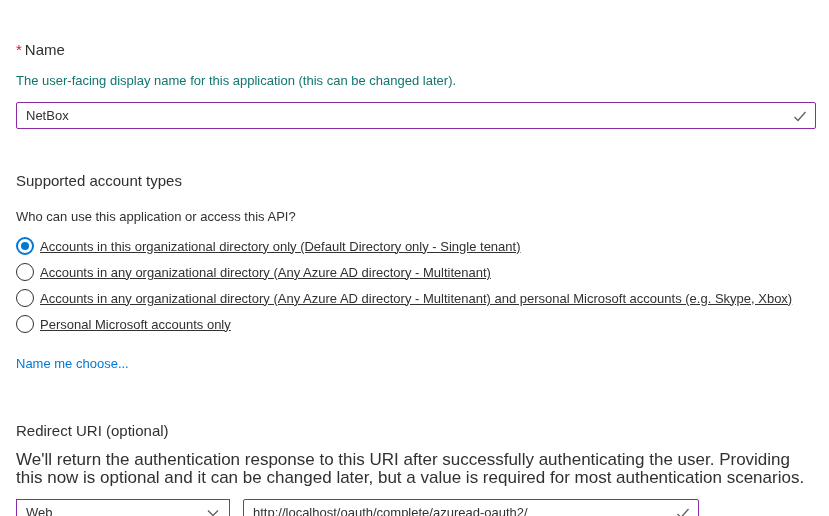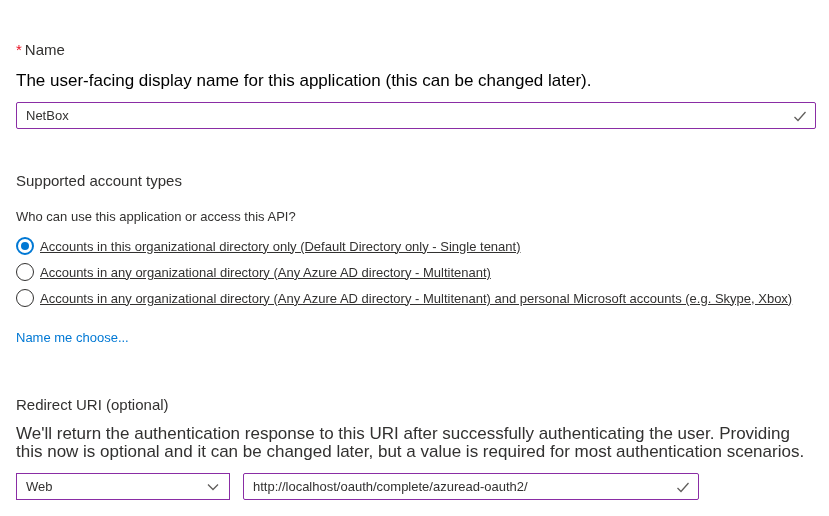--- a/index.html
+++ b/index.html
@@ -14,24 +14,24 @@
 
   .section-title {
     font-size: 15px;
     line-height: 21px;
     font-weight: 400;
     color: #323130;
   }
   .required-marker { color: #e81123; margin-right: 3px; }
 
   .field-desc {
-    font-size: 17px;
+    font-size: 13px;
     line-height: 17px;
     margin-top: 12px;
-    color: #000000;
+    color: #0f766e;
   }
 
   
   .input-wrap { position: relative; margin-top: 13px; }
   .text-input {
     width: 100%;
     height: 27px;
     border: 1.5px solid #8a2da5;
     border-radius: 2px;
     font-family: "Liberation Sans", "DejaVu Sans", sans-serif;
@@ -151,20 +151,24 @@
       <span class="radio-label">Accounts in this organizational directory only (Default Directory only - Single tenant)</span>
     </div>
     <div class="radio-row">
       <span class="radio-circle" data-selected="false"></span>
       <span class="radio-label">Accounts in any organizational directory (Any Azure AD directory - Multitenant)</span>
     </div>
     <div class="radio-row">
       <span class="radio-circle" data-selected="false"></span>
       <span class="radio-label">Accounts in any organizational directory (Any Azure AD directory - Multitenant) and personal Microsoft accounts (e.g. Skype, Xbox)</span>
     </div>
+    <div class="radio-row">
+      <span class="radio-circle" data-selected="false"></span>
+      <span class="radio-label">Personal Microsoft accounts only</span>
+    </div>
   </div>
 
   <a class="help-link">Name me choose...</a>
 
   
   <div class="section-title redirect-title">Redirect URI (optional)</div>
   <div class="redirect-desc">We'll return the authentication response to this URI after successfully authenticating the user. Providing this now is optional and it can be changed later, but a value is required for most authentication scenarios.</div>
 
   <div class="redirect-row">
     <div class="platform-select">

